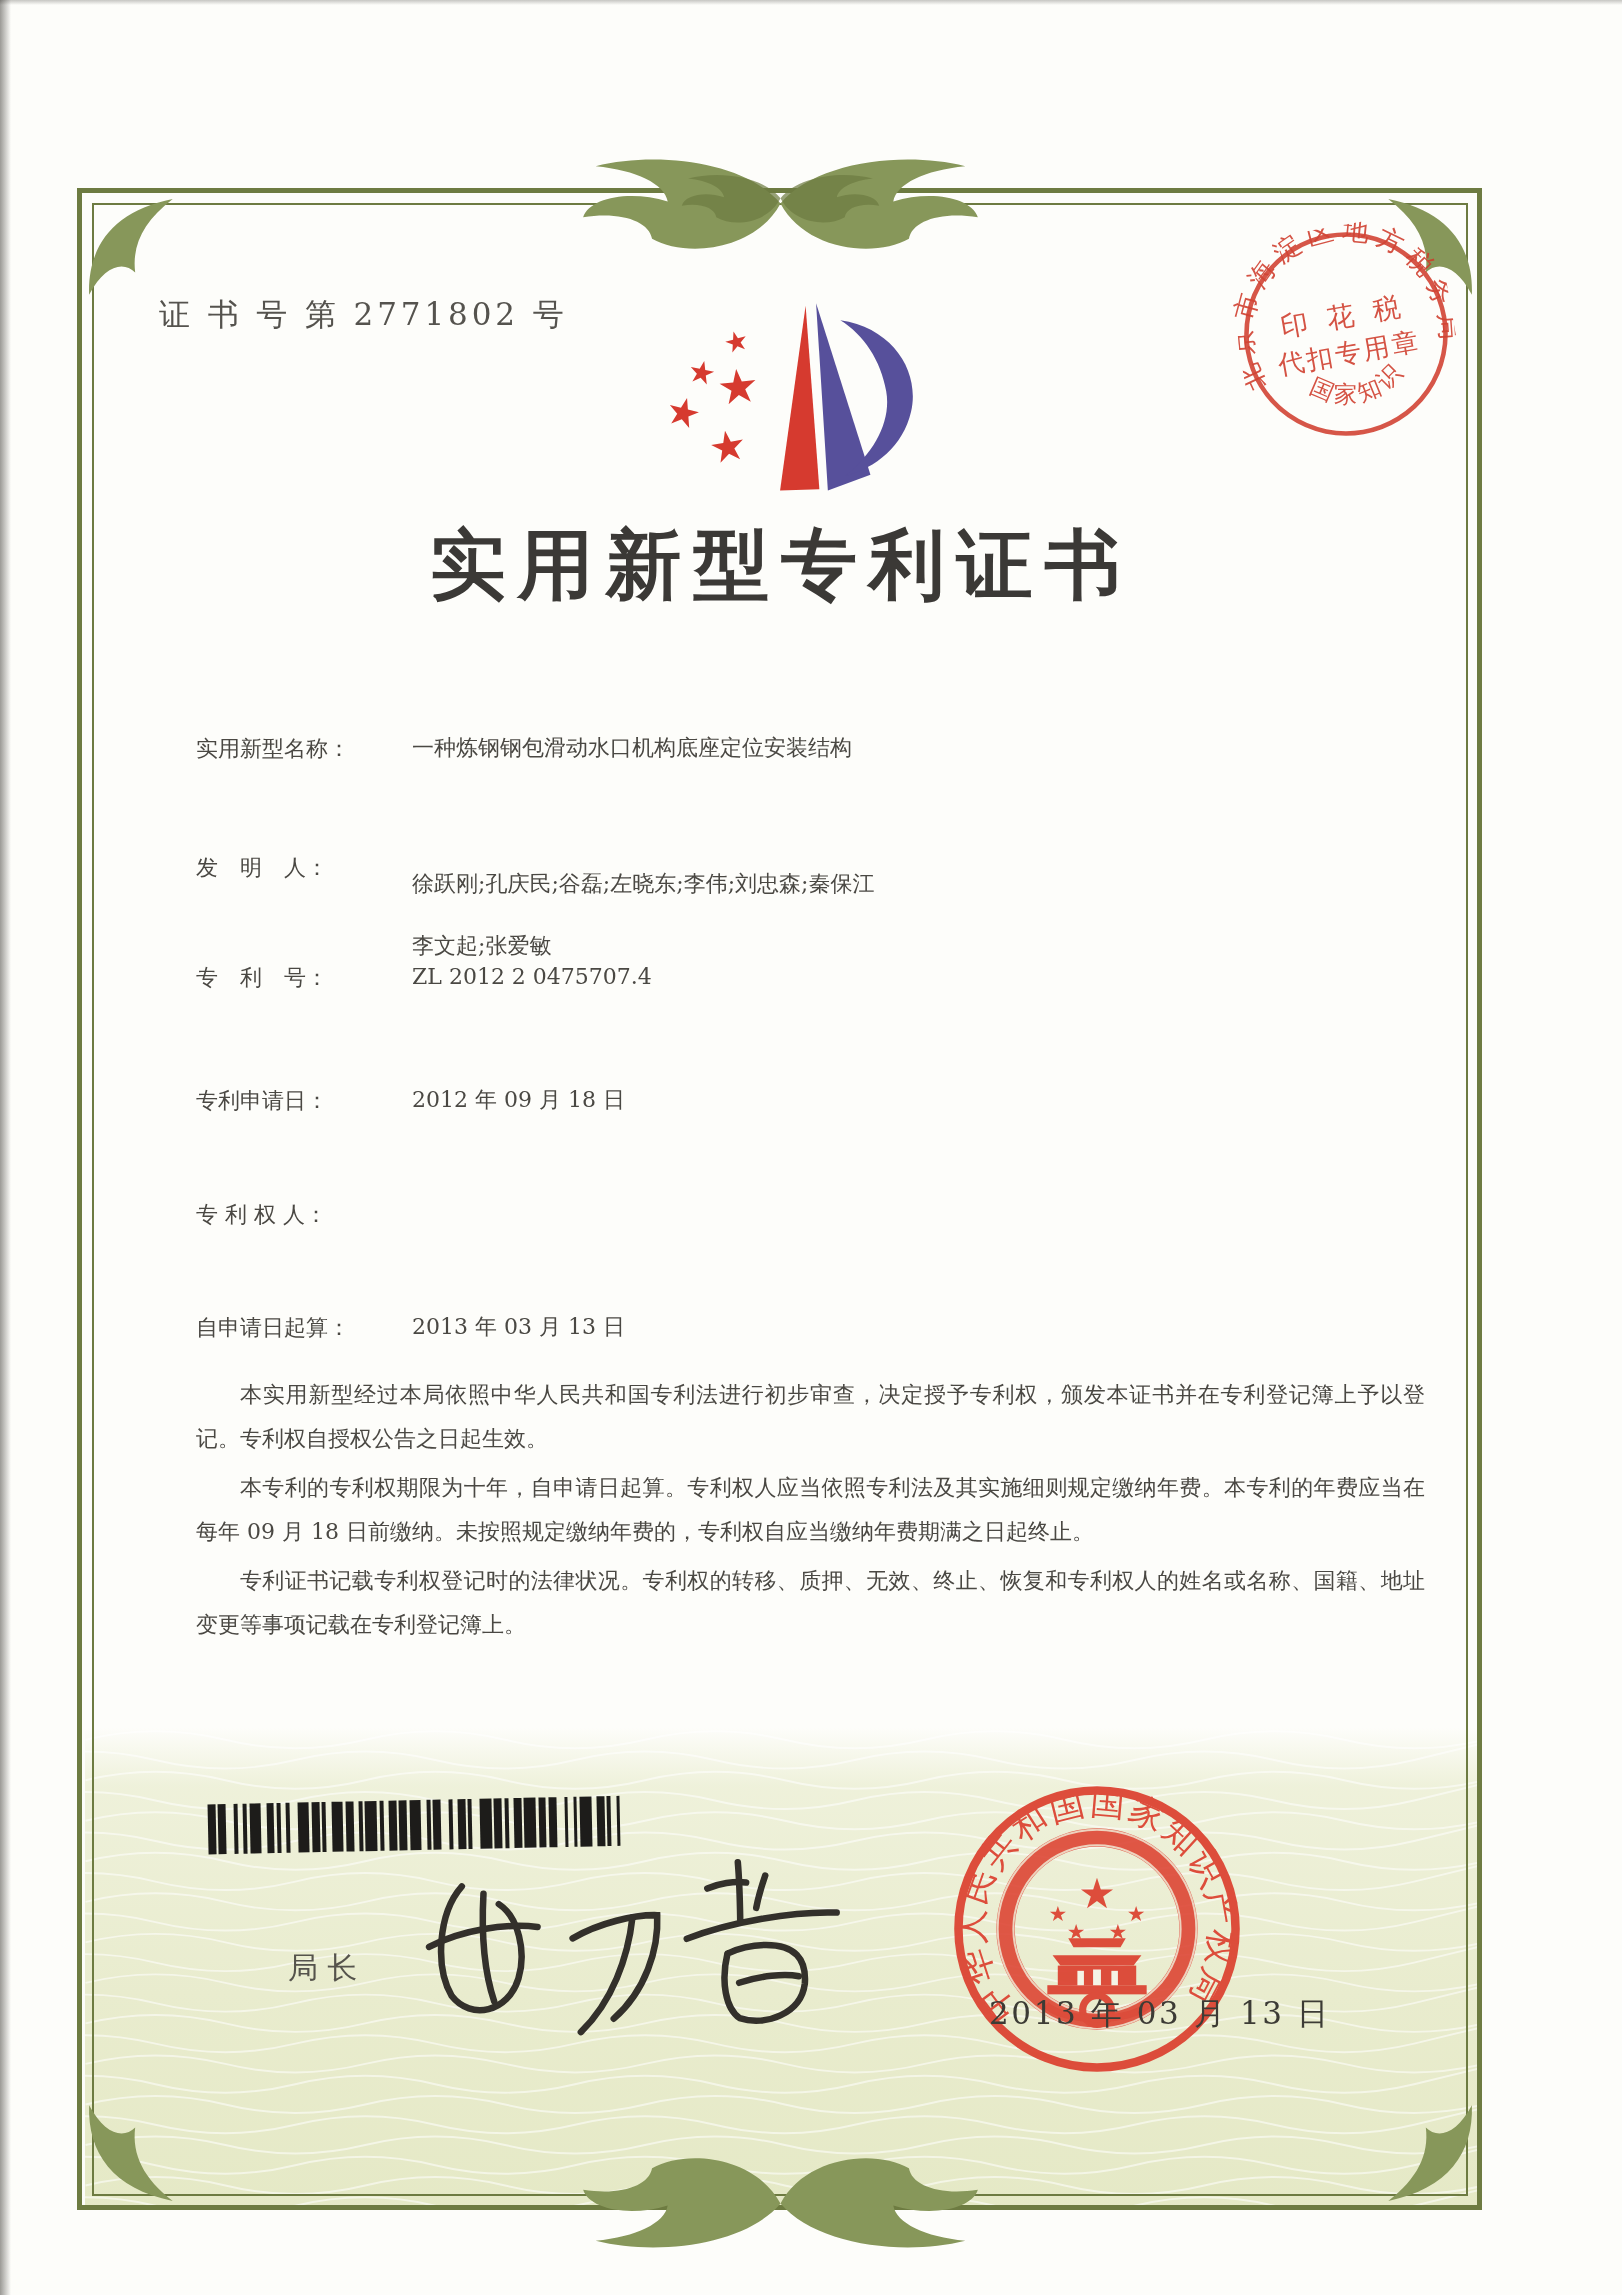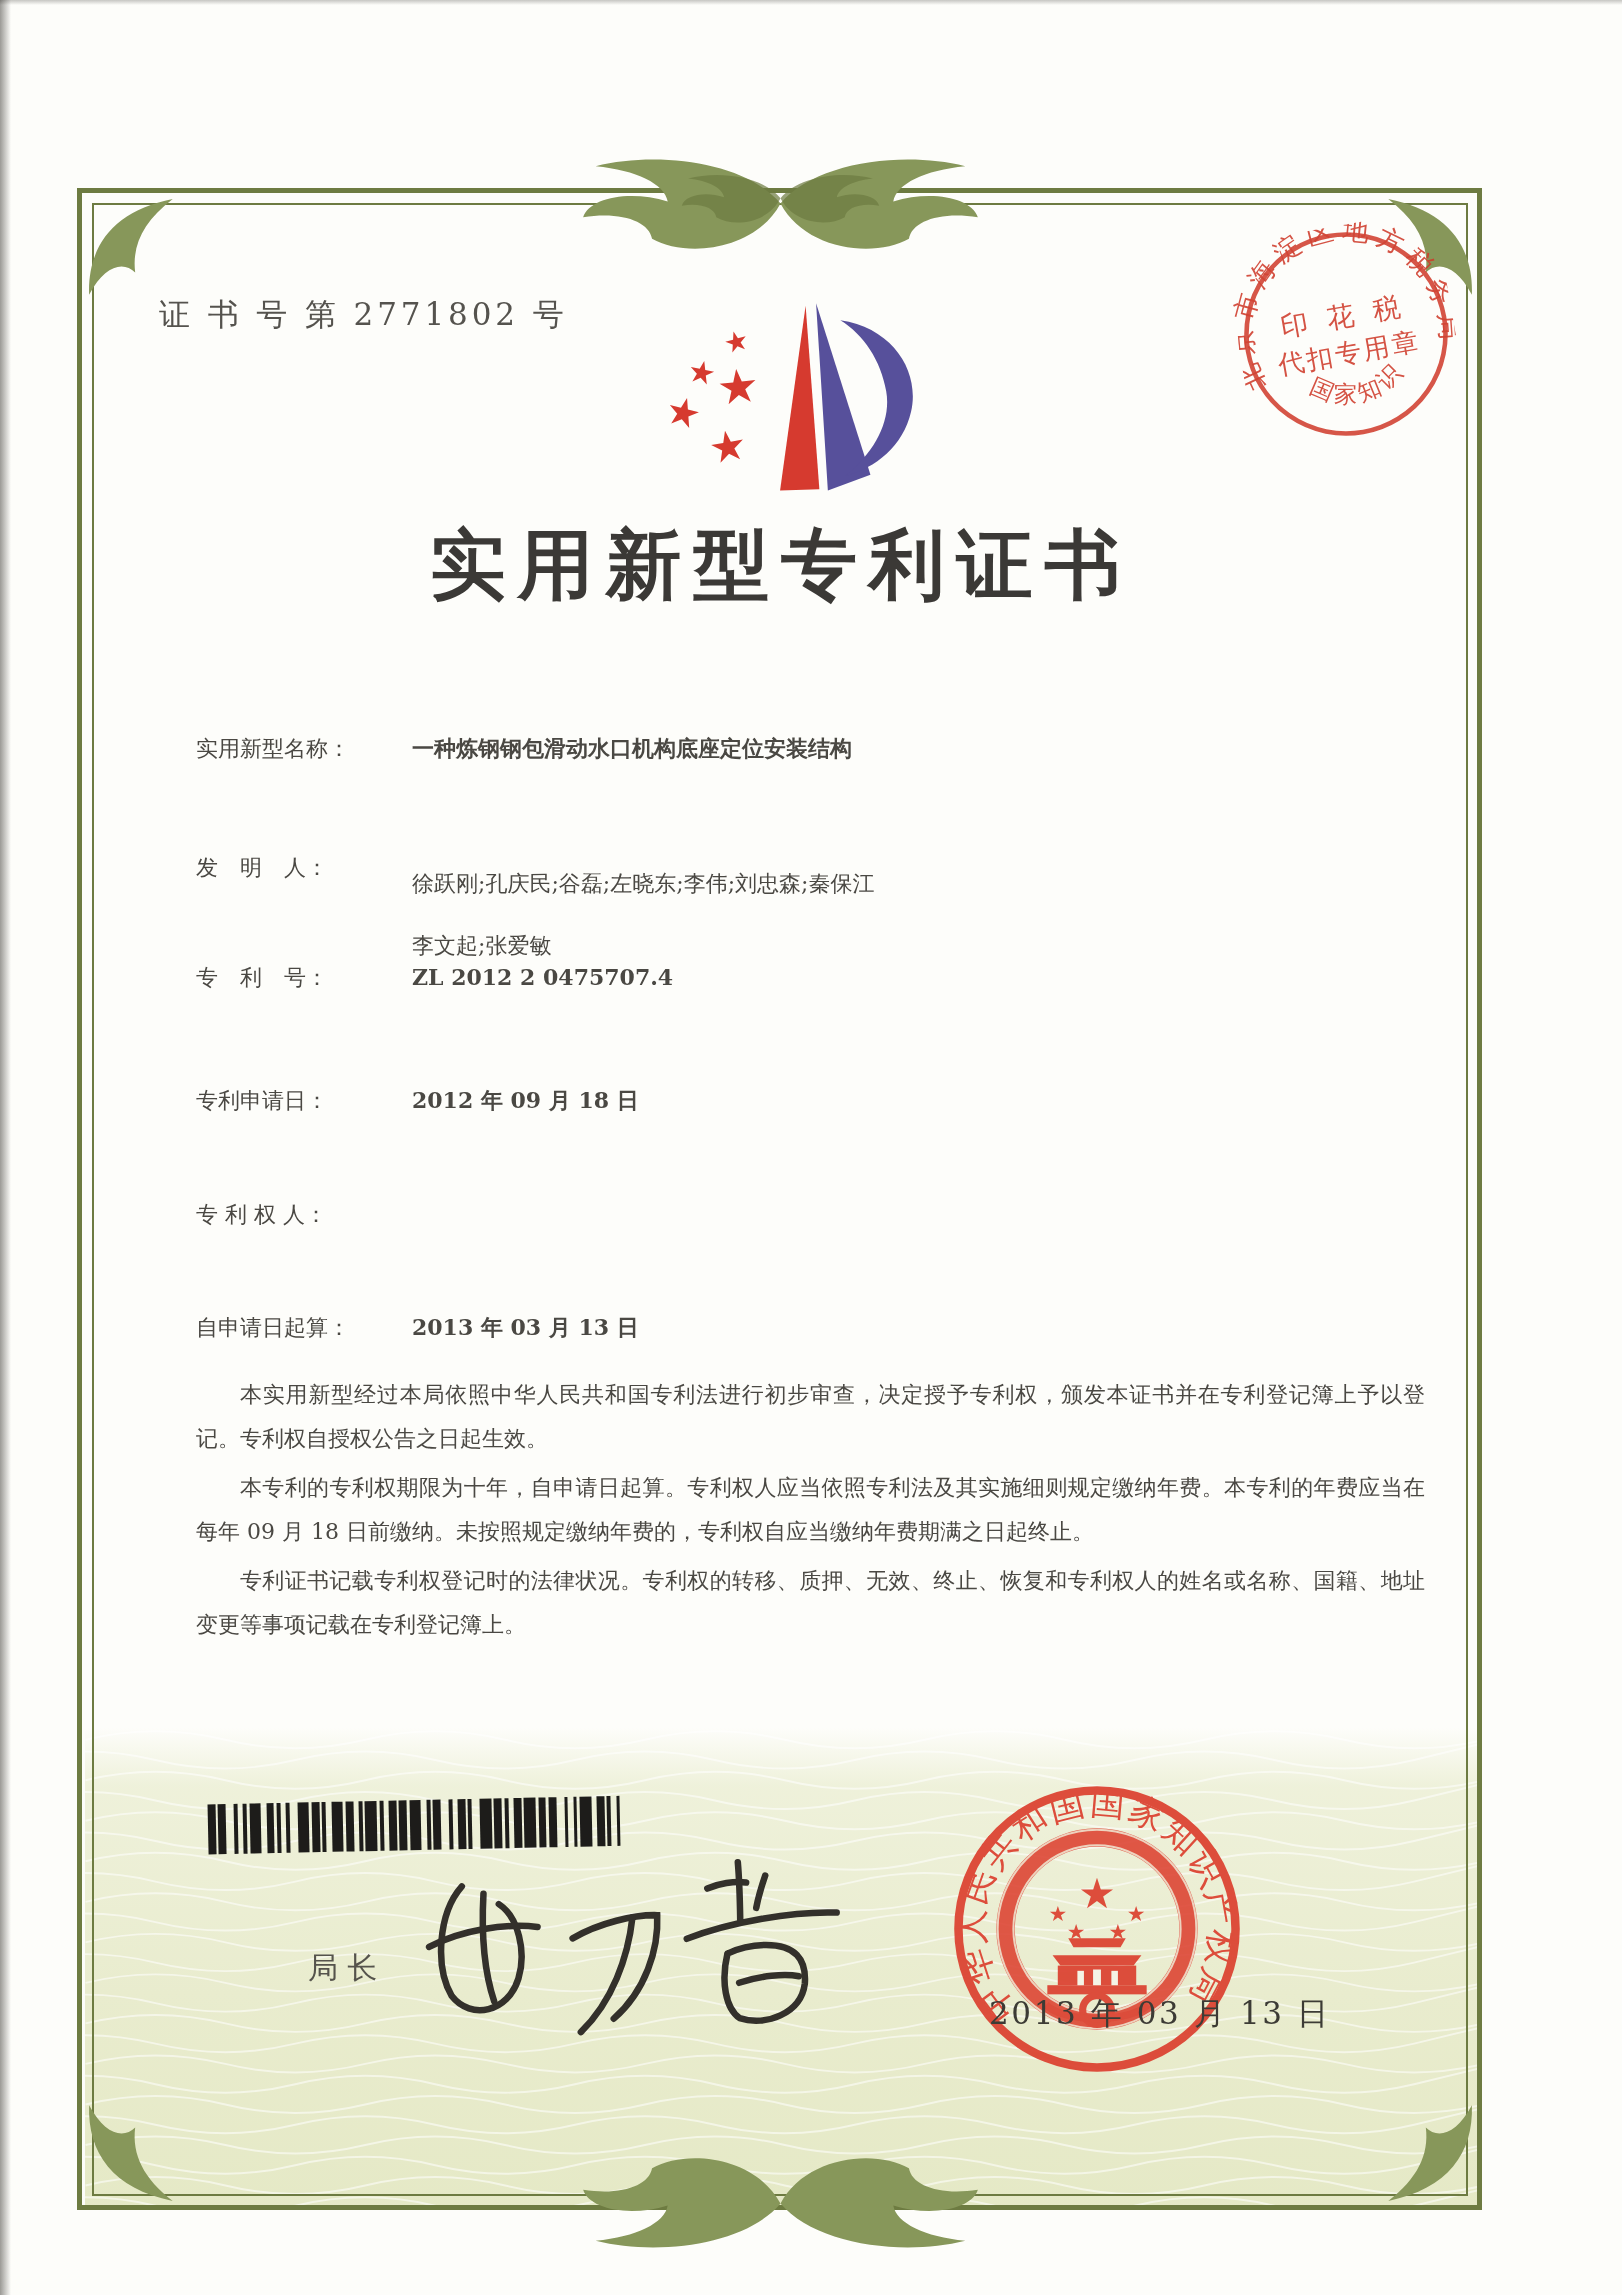--- a/index.html
+++ b/index.html
@@ -20,26 +20,26 @@
   .frame-inner{left:92px;top:203px;width:1376px;height:1993px;border:2px solid #6d7b41;z-index:3;box-sizing:border-box;}
   .ornament{z-index:4;}
   
   .cert-no{left:159px;top:294px;font-size:31px;letter-spacing:3.9px;color:#55534e;z-index:10;}
   .title{left:81px;top:515px;width:1400px;text-align:center;font-size:76px;font-weight:700;
          letter-spacing:11.8px;color:#3b3936;z-index:10;}
   .rows{z-index:10;}
   .row{position:absolute;left:196px;width:1243px;font-size:22px;display:flex;align-items:flex-start;}
   .row .lbl{flex:0 0 216px;}
   .row .val{flex:1;line-height:62px;}
-  .row.single .val{line-height:1.3;font-weight:bold;}
+  .row.single .val{line-height:1.3;}
   .paras{left:196px;top:1373px;width:1229px;font-size:22px;line-height:2.0;text-align:justify;z-index:10;}
   .paras p{margin:0 0 5.2px 0;text-indent:2em;}
   .barcode{left:208px;top:1800px;width:425px;height:50px;z-index:12;transform:rotate(-1.2deg);}
   .barcode i{display:inline-block;height:100%;}
-  .director{left:308px;top:1948px;font-size:30px;letter-spacing:9.2px;color:#55534c;z-index:12;}
+  .director{left:288px;top:1948px;font-size:30px;letter-spacing:9.2px;color:#55534c;z-index:12;}
   .signature{left:405px;top:1852px;z-index:13;transform:rotate(-5deg);}
   .seal{left:948px;top:1780px;z-index:20;opacity:.93;}
   .seal-date{left:989px;top:1993px;font-size:31px;letter-spacing:2.6px;color:#3c3b35;z-index:25;}
   .footer{left:81px;top:2122px;width:1400px;text-align:center;font-size:25px;letter-spacing:5.2px;color:#5f5e55;z-index:10;}
   
   .logo{left:657px;top:294px;width:281px;height:216px;z-index:10;}
   .logo .star{position:absolute;color:#d63a2f;line-height:1;}
   .tax-stamp{left:1238px;top:226px;width:216px;height:216px;z-index:11;transform:rotate(-10deg);opacity:.95;}
 </style>
 </head>

